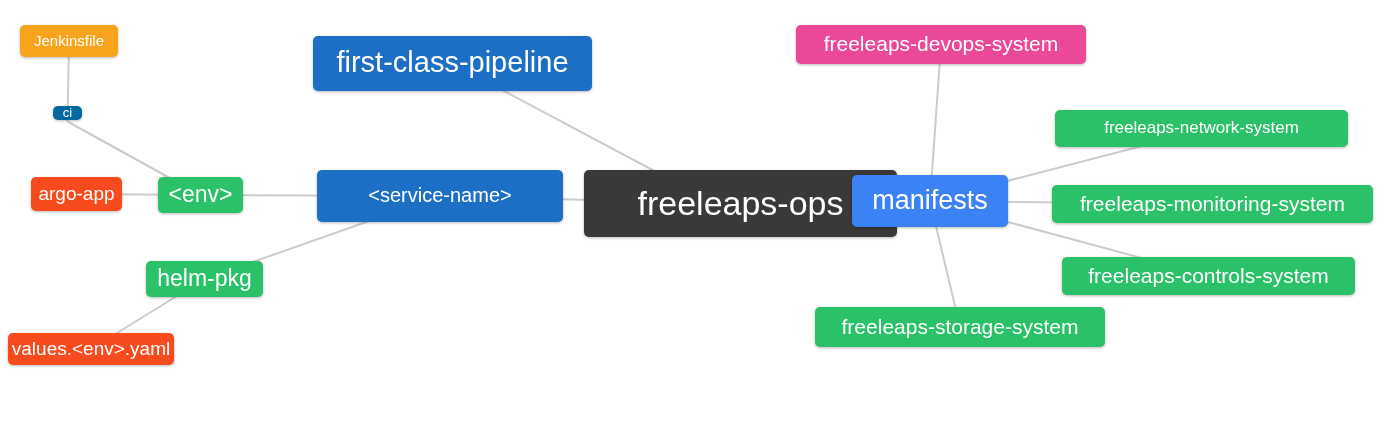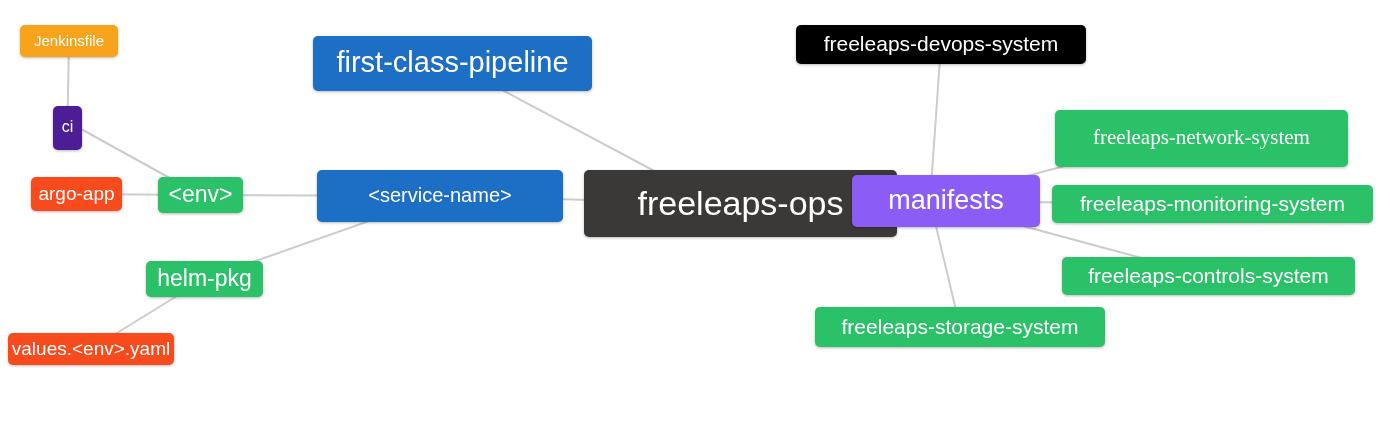--- a/index.html
+++ b/index.html
@@ -57,21 +57,21 @@
       <line x1="715.5" y1="203.5" x2="930" y2="201" stroke="#cccccc" stroke-width="2"></line>
       <line x1="930" y1="201" x2="941" y2="44.5" stroke="#cccccc" stroke-width="2"></line>
       <line x1="930" y1="201" x2="1201.5" y2="130.5" stroke="#cccccc" stroke-width="2"></line>
       <line x1="930" y1="201" x2="1212.5" y2="204" stroke="#cccccc" stroke-width="2"></line>
       <line x1="930" y1="201" x2="1208.5" y2="276" stroke="#cccccc" stroke-width="2"></line>
       <line x1="930" y1="201" x2="960" y2="327" stroke="#cccccc" stroke-width="2"></line>
     </svg>
 <div class="node" style="left: 20px; top: 25px; width: 98px; height: 32px; font-size: 15px; background: rgb(247, 163, 28);">
       <span>Jenkinsfile</span>
     </div>
-    <div class="node" style="left: 53px; top: 106px; width: 29px; height: 44px; font-size: 16px; background: #4c1d95;">
+    <div class="node" style="left: 53px; top: 106px; width: 29px; height: 14px; font-size: 13px; background: #0369a1;">
       <span>ci</span>
     </div>
     <div class="node" style="left: 31px; top: 177px; width: 91px; height: 34px; font-size: 19px; background: rgb(248, 75, 29);">
       <span>argo-app</span>
     </div>
     <div class="node" style="left: 158px; top: 177px; width: 85px; height: 36px; font-size: 23px; background: rgb(43, 193, 105);">
       <span>&lt;env&gt;</span>
     </div>
     <div class="node" style="left: 146px; top: 261px; width: 117px; height: 36px; font-size: 23px; background: rgb(43, 193, 105);">
       <span>helm-pkg</span>
@@ -81,27 +81,27 @@
     </div>
     <div class="node" style="left: 313px; top: 36px; width: 279px; height: 55px; font-size: 29px; background: rgb(29, 110, 197);">
       <span>first-class-pipeline</span>
     </div>
     <div class="node" style="left: 317px; top: 170px; width: 246px; height: 52px; font-size: 20px; background: rgb(29, 110, 197);">
       <span>&lt;service-name&gt;</span>
     </div>
     <div class="node" style="left: 584px; top: 170px; width: 313px; height: 67px; font-size: 34px; background: rgb(59, 56, 56);">
       <span>freeleaps-ops</span>
     </div>
-    <div class="node" style="left: 852px; top: 175px; width: 188px; height: 52px; font-size: 27px; background: #8b5cf6;">
+    <div class="node" style="left: 852px; top: 175px; width: 156px; height: 52px; font-size: 27px; background: #3b82f6;">
       <span>manifests</span>
     </div>
-    <div class="node" style="left: 796px; top: 25px; width: 290px; height: 39px; font-size: 21px; background: #000000;">
+    <div class="node" style="left: 796px; top: 25px; width: 290px; height: 39px; font-size: 21px; background: #ec4899;">
       <span>freeleaps-devops-system</span>
     </div>
-    <div class="node" style="left: 1055px; top: 110px; width: 293px; height: 57px; font-size: 21px; background: rgb(43, 193, 105); font-family: Liberation Serif, serif;">
+    <div class="node" style="left: 1055px; top: 110px; width: 293px; height: 37px; font-size: 17px; background: rgb(43, 193, 105);">
       <span>freeleaps-network-system</span>
     </div>
     <div class="node" style="left: 1052px; top: 185px; width: 321px; height: 38px; font-size: 21px; background: rgb(43, 193, 105);">
       <span>freeleaps-monitoring-system</span>
     </div>
     <div class="node" style="left: 1062px; top: 257px; width: 293px; height: 38px; font-size: 21px; background: rgb(43, 193, 105);">
       <span>freeleaps-controls-system</span>
     </div>
     <div class="node" style="left: 815px; top: 307px; width: 290px; height: 40px; font-size: 21px; background: rgb(43, 193, 105);">
       <span>freeleaps-storage-system</span>

